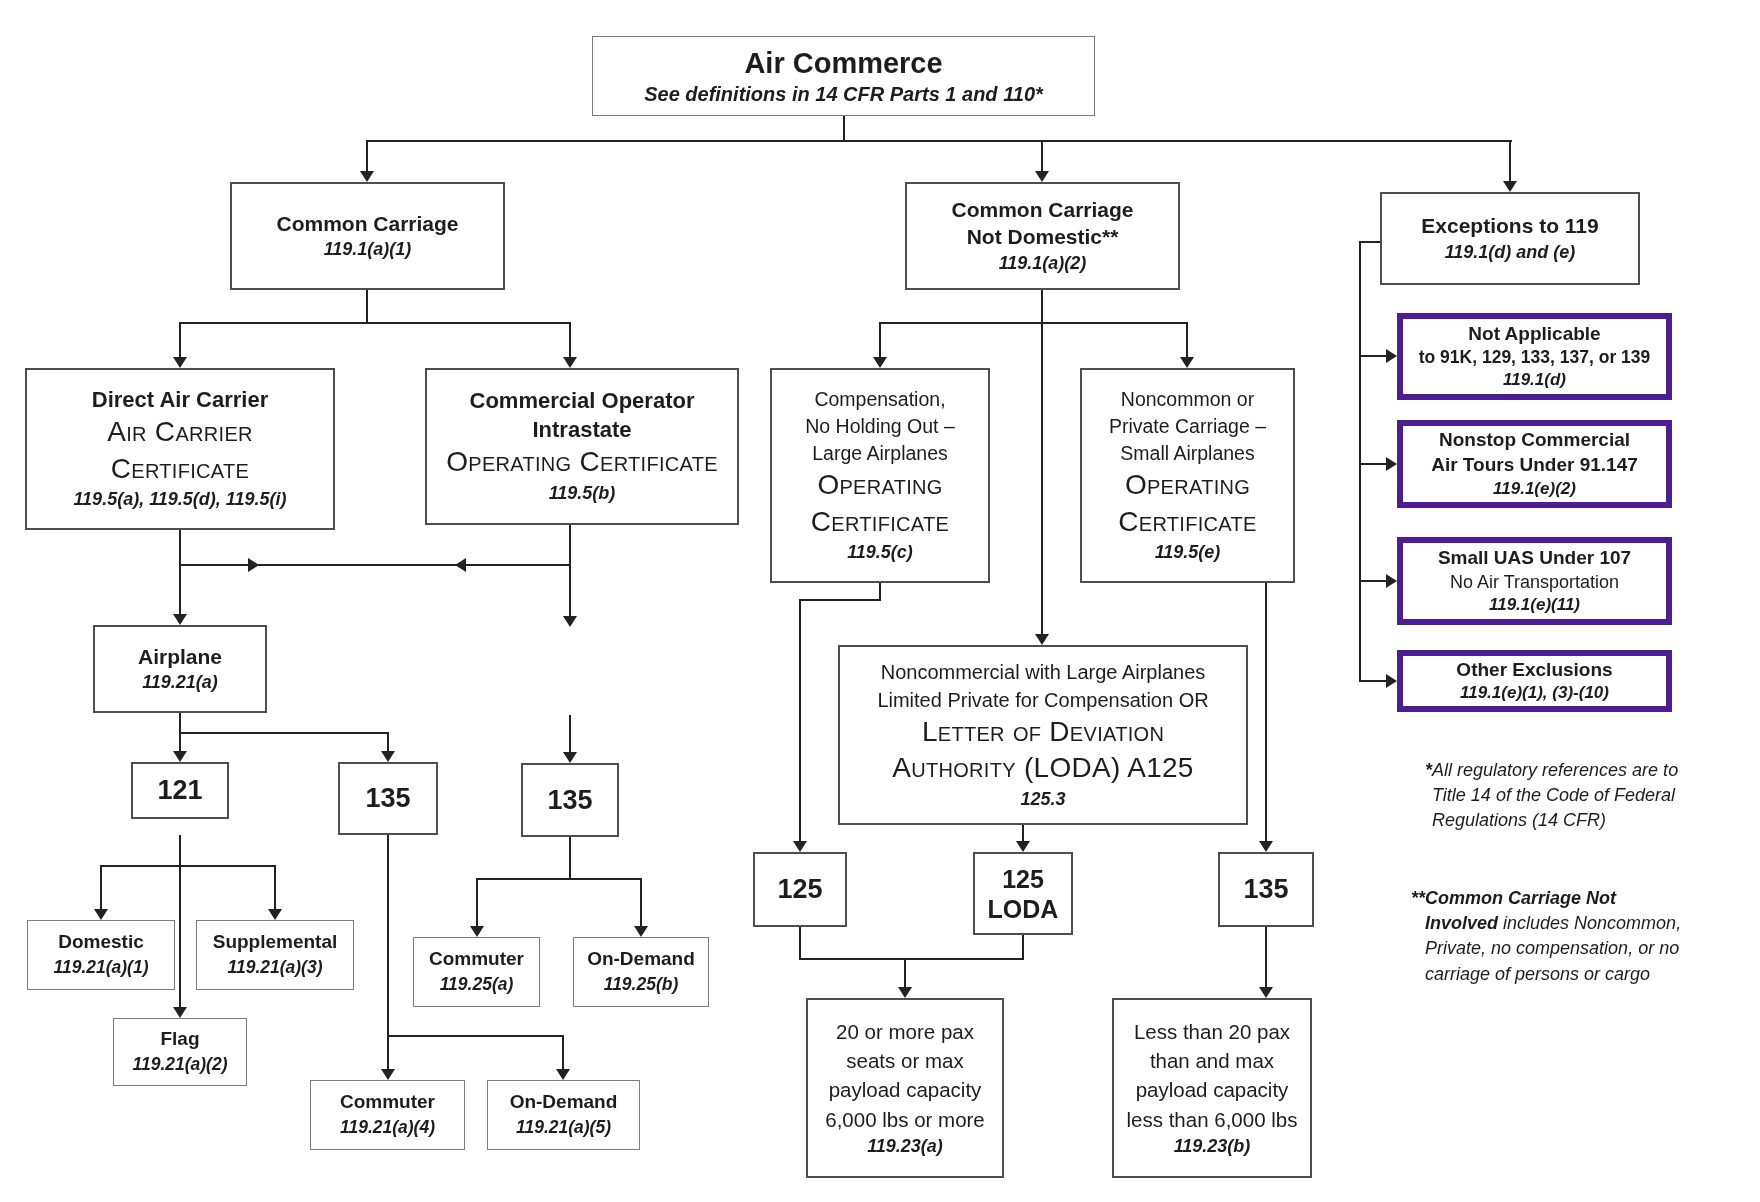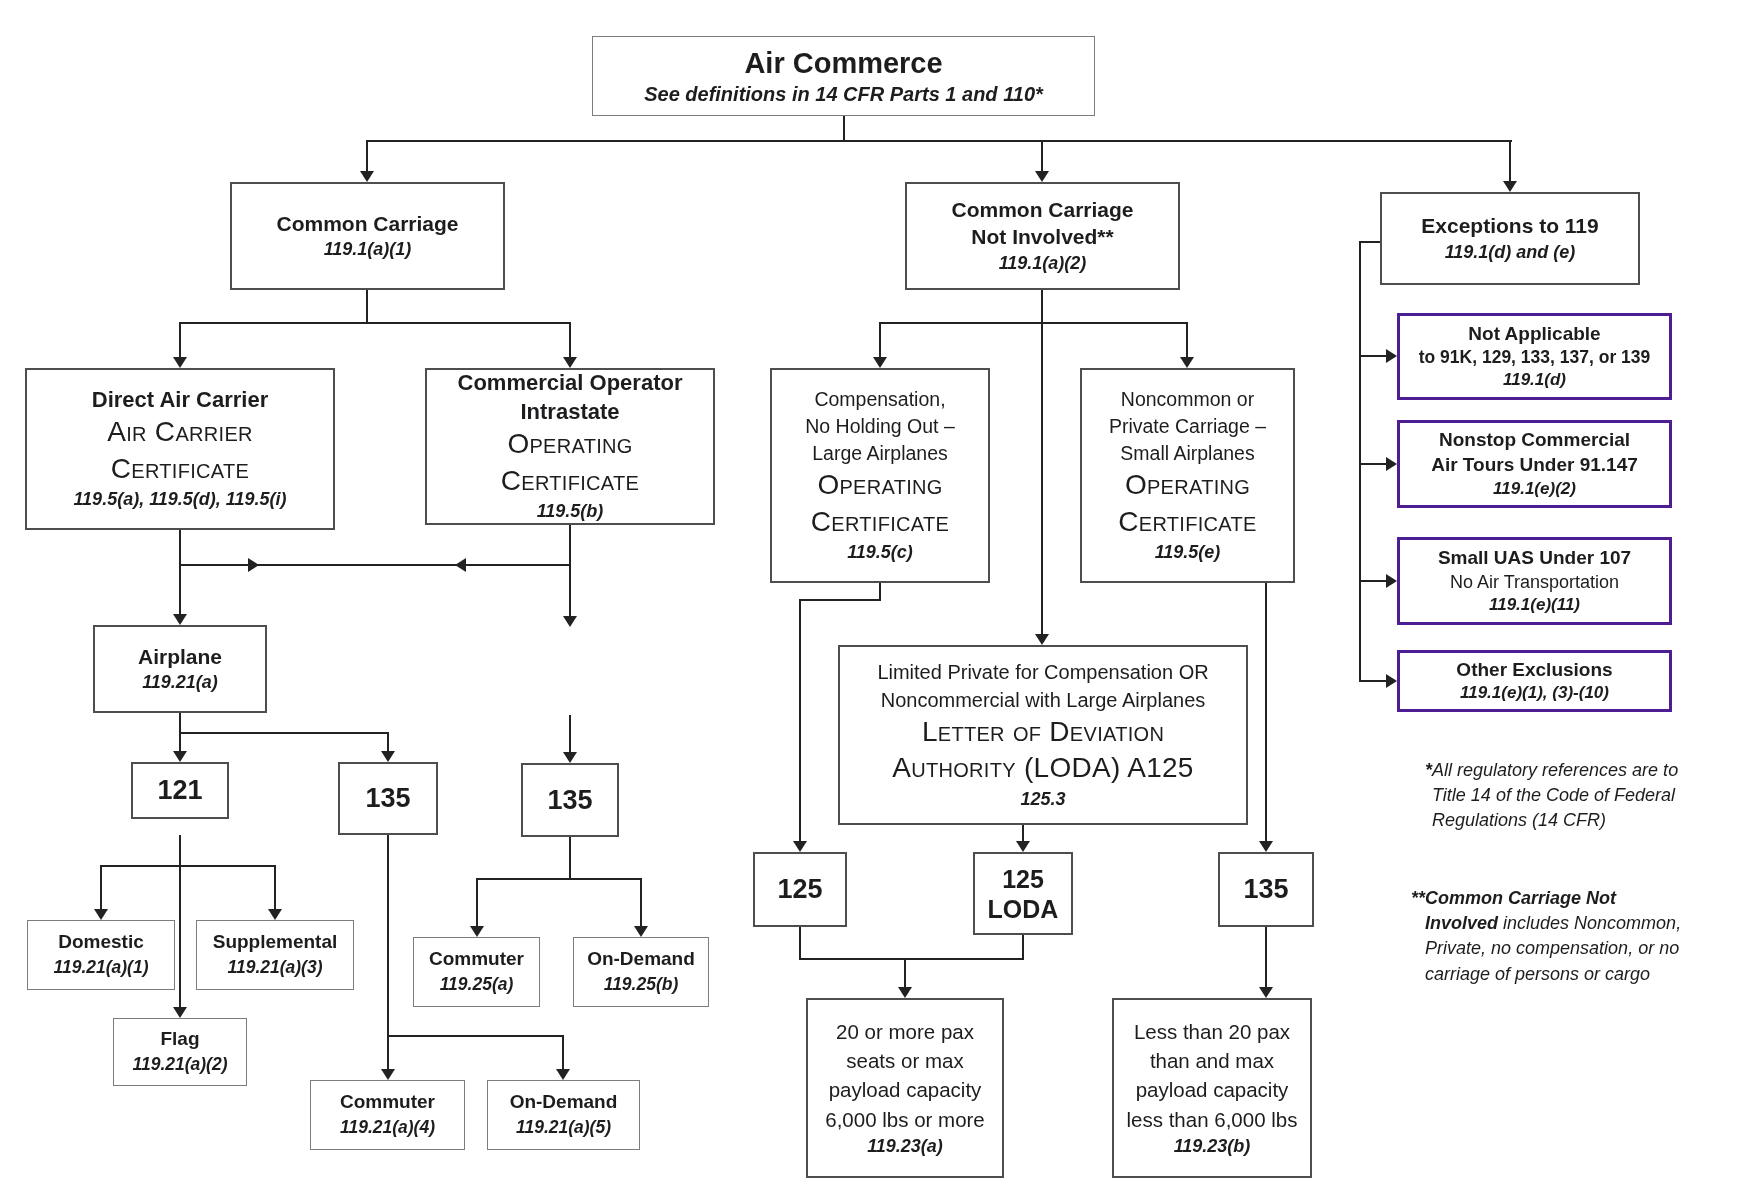--- a/index.html
+++ b/index.html
@@ -6,21 +6,21 @@
   #canvas{
     position:relative;width:1760px;height:1202px;background:#ffffff;
     font-family:"Liberation Sans",sans-serif;color:#1d1d1f;overflow:hidden;
   }
   .node{
     position:absolute;background:#fff;border:2px solid #4e4e4e;box-sizing:border-box;
     display:flex;flex-direction:column;align-items:center;justify-content:center;
     text-align:center;padding:4px 8px;
   }
   .mid-border{border:1.5px solid #7d7d7d}
-  .thin-border{border:3px solid #4c1d95}
+  .thin-border{border:6px solid #4c1d95}
   .t-big{font-weight:bold;font-size:29px;line-height:1.25}
   .t-sub{font-style:italic;font-weight:bold;font-size:20px;line-height:1.3}
   .t1{font-weight:bold;font-size:21px;line-height:1.3}
   .ref{font-style:italic;font-weight:600;font-size:18px;line-height:1.4}
   .sc{font-variant:small-caps;font-weight:normal;font-size:28px;line-height:1.3;letter-spacing:.3px}
   .desc{font-size:19.5px;line-height:1.4}
   .num{font-weight:bold;font-size:27px;line-height:1.2}
   .exc-t{font-weight:bold;font-size:19px;line-height:1.3}
   .exc-d{font-weight:bold;font-size:17.5px;line-height:1.3}
   .exc-dr{font-size:18px;line-height:1.3}
@@ -46,36 +46,36 @@
     <div class="t-sub">See definitions in 14 CFR Parts 1 and 110*</div>
   </div>
 
   <div class="node" style="left:230px;top:182px;width:275px;height:108px">
     <div class="t1">Common Carriage</div>
     <div class="ref">119.1(a)(1)</div>
   </div>
 
   <div class="node" style="left:905px;top:182px;width:275px;height:108px">
     <div class="t1">Common Carriage</div>
-    <div class="t1">Not Involved**</div>
+    <div class="t1">Not Domestic**</div>
     <div class="ref">119.1(a)(2)</div>
   </div>
 
   <div class="node" style="left:1380px;top:192px;width:260px;height:93px">
     <div class="t1">Exceptions to 119</div>
     <div class="ref">119.1(d) and (e)</div>
   </div>
 
   <div class="node" style="left:25px;top:368px;width:310px;height:162px">
     <div class="t1" style="font-size:22px">Direct Air Carrier</div>
     <div class="sc">Air Carrier Certificate</div>
     <div class="ref">119.5(a), 119.5(d), 119.5(i)</div>
   </div>
 
-  <div class="node" style="left:425px;top:368px;width:290px;height:157px">
+  <div class="node" style="left:425px;top:368px;width:314px;height:157px">
     <div class="t1" style="font-size:22px">Commercial Operator</div>
     <div class="t1" style="font-size:22px">Intrastate</div>
     <div class="sc">Operating Certificate</div>
     <div class="ref">119.5(b)</div>
   </div>
 
   <div class="node" style="left:770px;top:368px;width:220px;height:215px">
     <div class="desc">Compensation,</div>
     <div class="desc">No Holding Out –</div>
     <div class="desc">Large Airplanes</div>
@@ -87,22 +87,22 @@
   <div class="node" style="left:1080px;top:368px;width:215px;height:215px">
     <div class="desc">Noncommon or</div>
     <div class="desc">Private Carriage –</div>
     <div class="desc">Small Airplanes</div>
     <div class="sc">Operating</div>
     <div class="sc">Certificate</div>
     <div class="ref">119.5(e)</div>
   </div>
 
   <div class="node" style="left:838px;top:645px;width:410px;height:180px">
+    <div class="desc" style="font-size:20px">Noncommercial with Large Airplanes</div>
     <div class="desc" style="font-size:20px">Limited Private for Compensation OR</div>
-    <div class="desc" style="font-size:20px">Noncommercial with Large Airplanes</div>
     <div class="sc">Letter of Deviation</div>
     <div class="sc">Authority (LODA) A125</div>
     <div class="ref">125.3</div>
   </div>
 
   <div class="node" style="left:93px;top:625px;width:174px;height:88px">
     <div class="t1">Airplane</div>
     <div class="ref">119.21(a)</div>
   </div>
 

